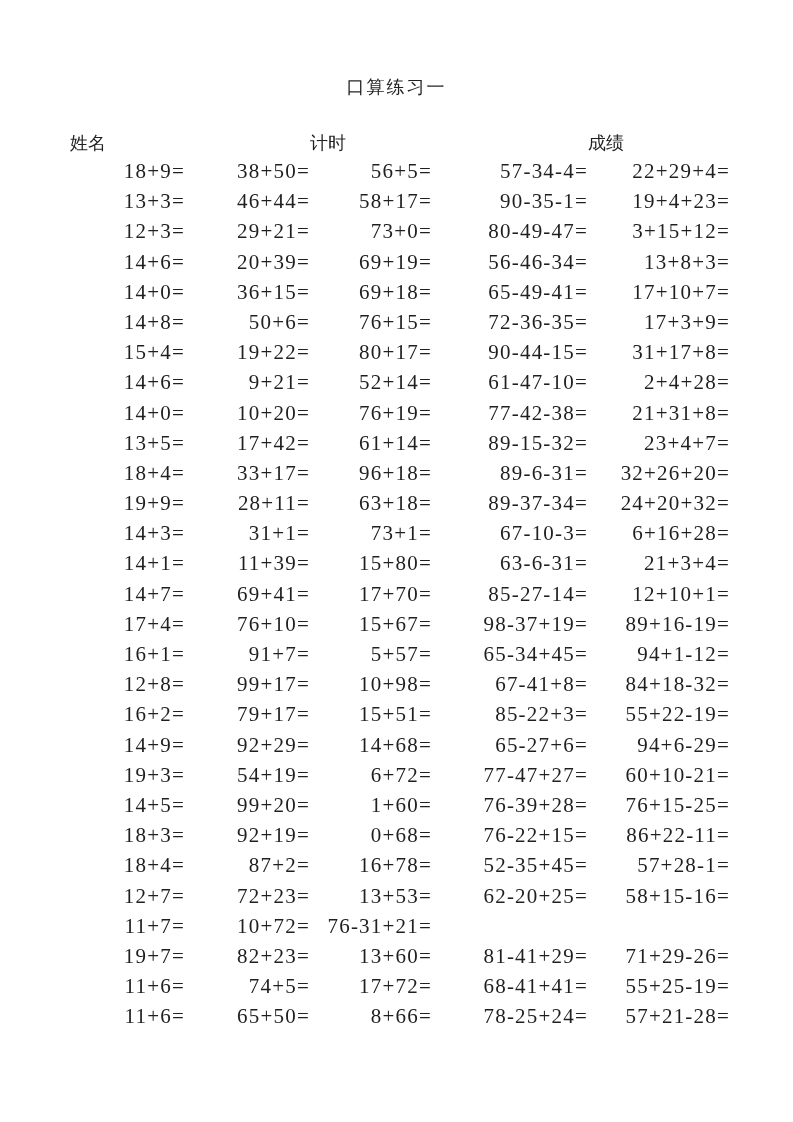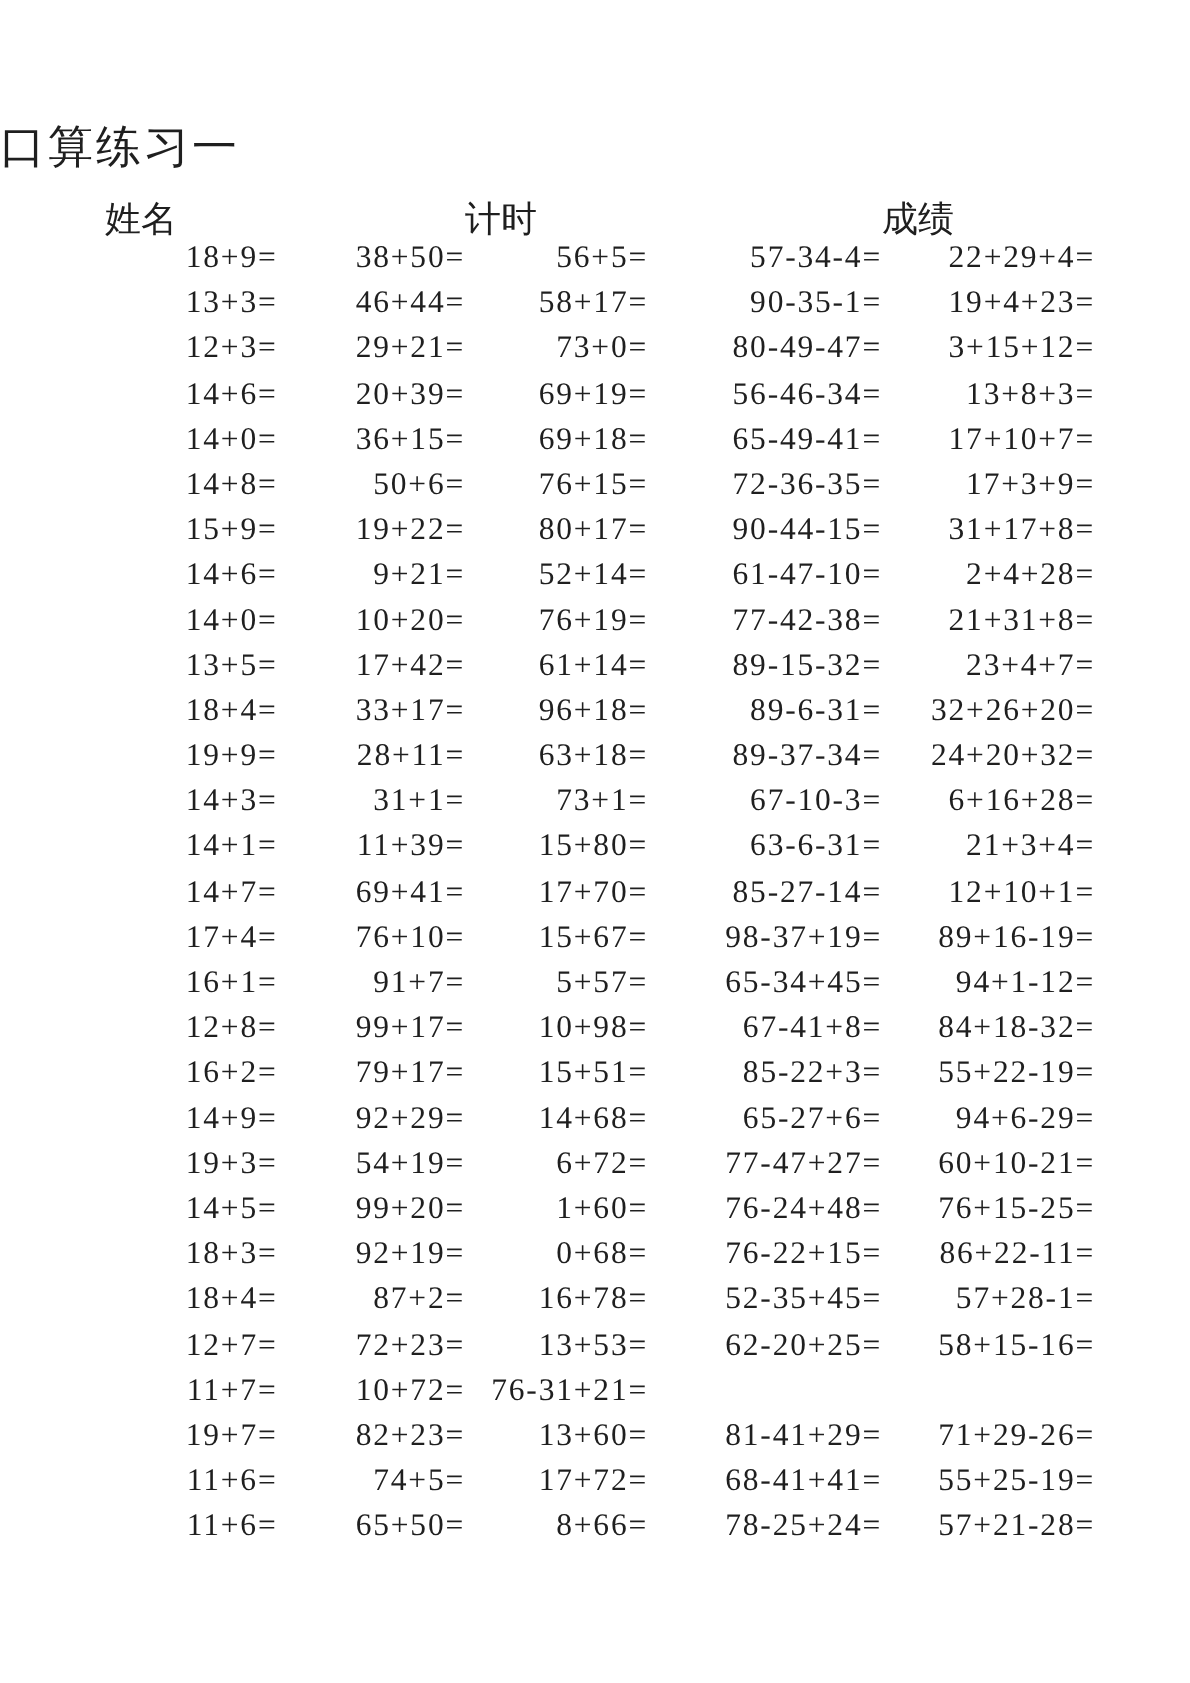--- a/index.html
+++ b/index.html
@@ -11,40 +11,40 @@
     position: relative;
     width: 793px;
     height: 1122px;
     background: #ffffff;
     font-family: "Liberation Serif", "DejaVu Serif", serif;
     color: #1f1f1f;
     overflow: hidden;
   }
   .title {
     position: absolute;
-    top: 84px;
+    top: 72px;
     left: 0;
     width: 100%;
-    text-align: left;
-    font-size: 30px;
+    text-align: center;
+    font-size: 18px;
     letter-spacing: 2px;
     line-height: 30px;
   }
   .sheet {
     position: absolute;
     top: 130px;
     left: 70px;
     width: 660px;
   }
   .hdr-grid {
     display: grid;
     grid-template-columns: 115px 125px 122px 156px 142px;
     height: 26px;
     align-items: center;
-    font-size: 24px;
+    font-size: 18px;
     font-family: Liberation Mono, monospace;
   }
   .prow {
     display: grid;
     grid-template-columns: 115px 125px 122px 156px 142px;
     height: 30.2px;
     align-items: center;
     text-align: right;
   }
   .pcell {
@@ -108,21 +108,21 @@
           <div class="pcell">17+10+7=</div>
         </div>
         <div class="prow">
           <div class="pcell">14+8=</div>
           <div class="pcell">50+6=</div>
           <div class="pcell">76+15=</div>
           <div class="pcell">72-36-35=</div>
           <div class="pcell">17+3+9=</div>
         </div>
         <div class="prow">
-          <div class="pcell">15+9=</div>
+          <div class="pcell">15+4=</div>
           <div class="pcell">19+22=</div>
           <div class="pcell">80+17=</div>
           <div class="pcell">90-44-15=</div>
           <div class="pcell">31+17+8=</div>
         </div>
         <div class="prow">
           <div class="pcell">14+6=</div>
           <div class="pcell">9+21=</div>
           <div class="pcell">52+14=</div>
           <div class="pcell">61-47-10=</div>
@@ -216,21 +216,21 @@
           <div class="pcell">19+3=</div>
           <div class="pcell">54+19=</div>
           <div class="pcell">6+72=</div>
           <div class="pcell">77-47+27=</div>
           <div class="pcell">60+10-21=</div>
         </div>
         <div class="prow">
           <div class="pcell">14+5=</div>
           <div class="pcell">99+20=</div>
           <div class="pcell">1+60=</div>
-          <div class="pcell">76-24+48=</div>
+          <div class="pcell">76-39+28=</div>
           <div class="pcell">76+15-25=</div>
         </div>
         <div class="prow">
           <div class="pcell">18+3=</div>
           <div class="pcell">92+19=</div>
           <div class="pcell">0+68=</div>
           <div class="pcell">76-22+15=</div>
           <div class="pcell">86+22-11=</div>
         </div>
         <div class="prow">

